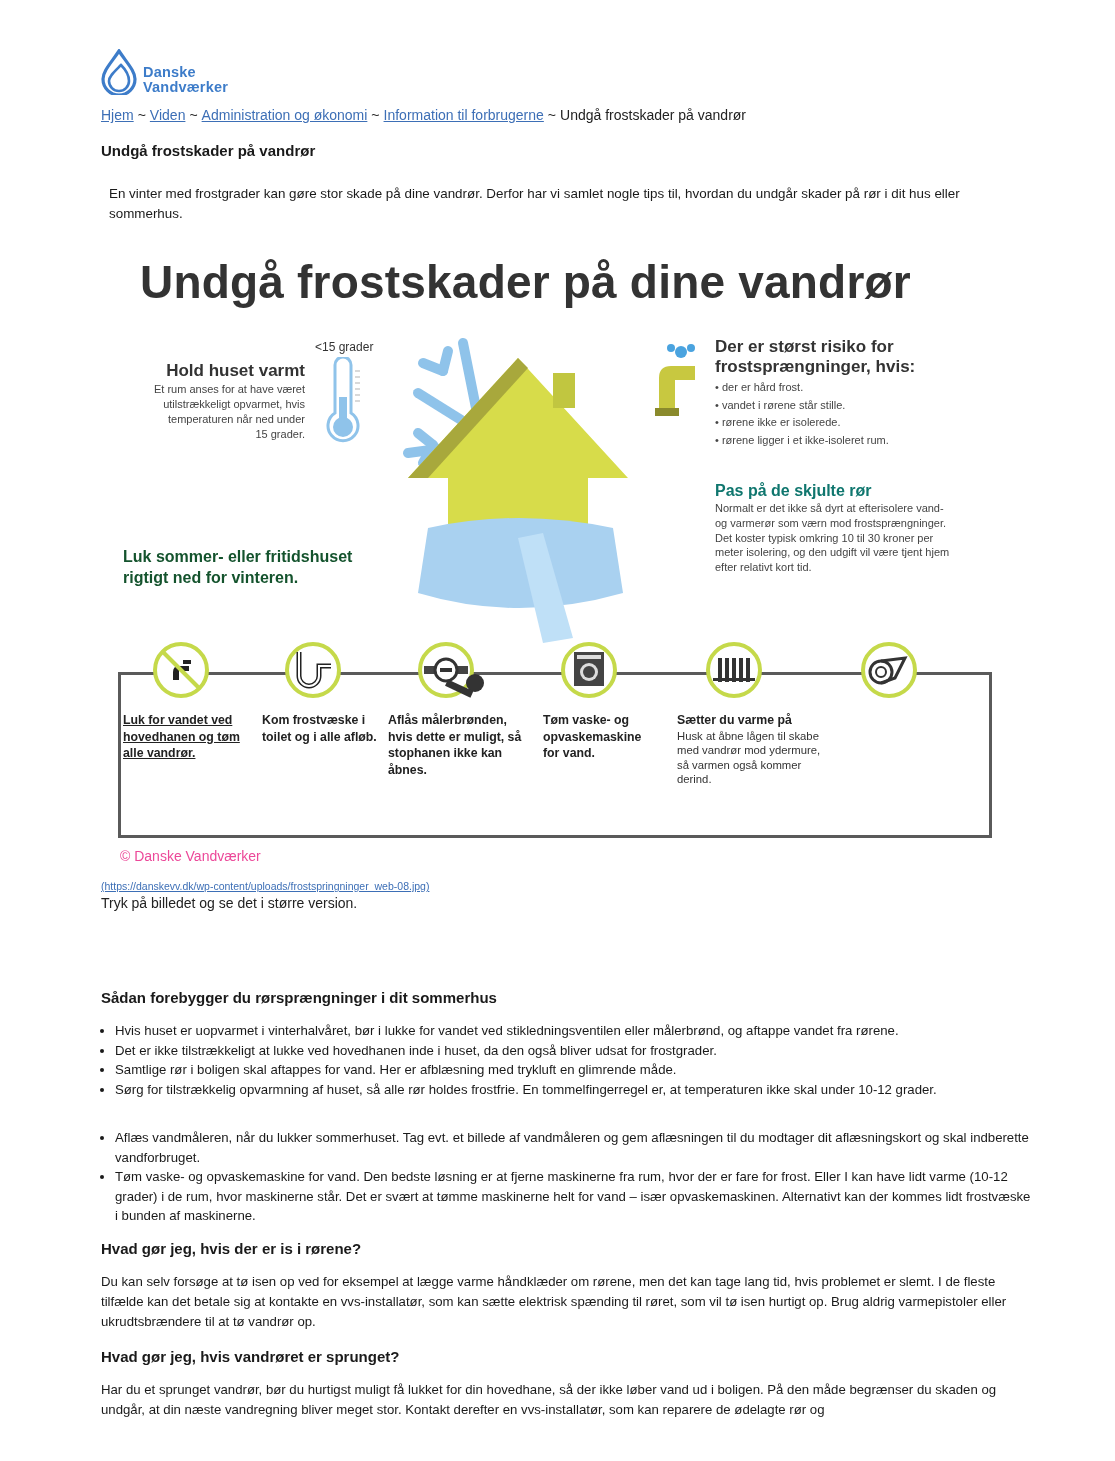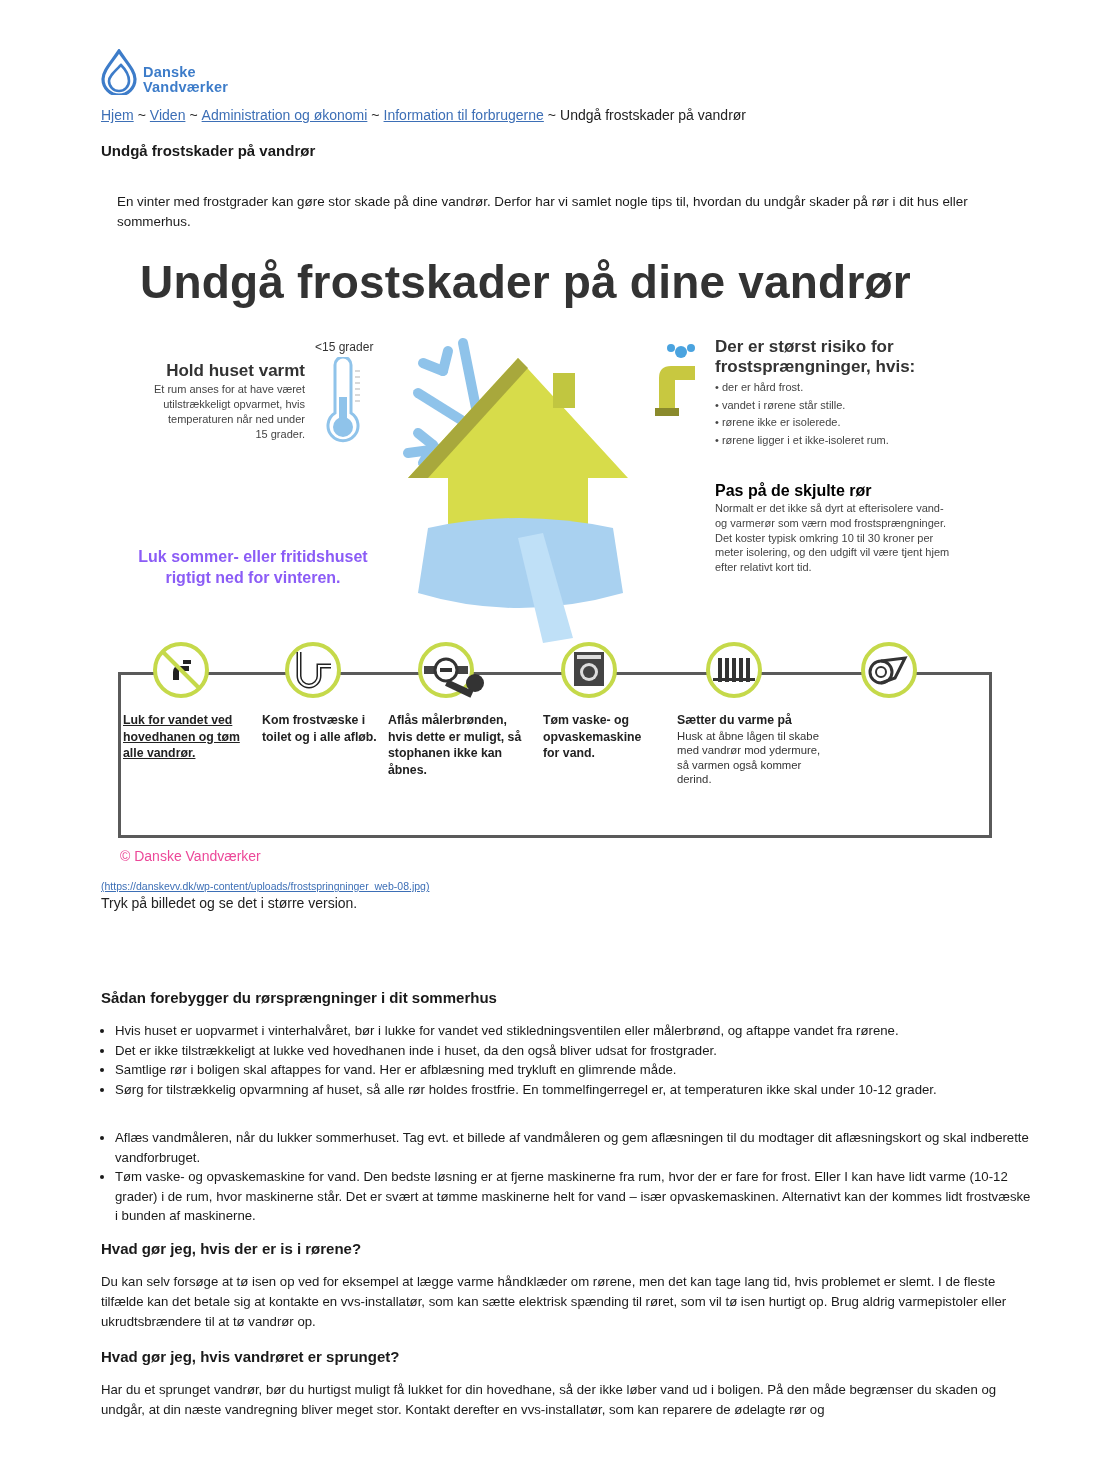--- a/index.html
+++ b/index.html
@@ -9,33 +9,33 @@
   
   .logo { left: 101px; top: 47px; width: 150px; height: 48px; display: flex; align-items: flex-end; }
   .logo svg { width: 36px; height: 46px; }
   .logo-text { margin-left: 6px; color: #3d7cc9; font-weight: bold; font-size: 14.5px; line-height: 15px; letter-spacing: 0.2px; }
   
   .breadcrumb { left: 101px; top: 107px; font-size: 14px; color: #222; white-space: nowrap; }
   .breadcrumb a { color: #3d6fb6; text-decoration: underline; }
   .breadcrumb .sep { color: #222; margin: 0 4px; }
   
   h1.page-title { left: 101px; top: 142px; margin: 0; font-size: 15px; font-weight: bold; }
-  .intro { left: 101px; top: 176px; width: 910px; font-size: 13.4px; line-height: 20px; margin: 16px; }
+  .intro { left: 101px; top: 176px; width: 910px; font-size: 13.4px; line-height: 20px; margin: 8px; }
   
   .infographic { left: 118px; top: 245px; width: 880px; height: 595px; }
   .info-title { position: absolute; left: 22px; top: 10px; font-size: 46px; font-weight: bold; color: #333333; white-space: nowrap; letter-spacing: 0.2px; }
   .lbl-15 { position: absolute; left: 197px; top: 95px; font-size: 12px; color: #333; }
   .hold-title { position: absolute; left: 35px; top: 116px; width: 152px; text-align: right; font-size: 17px; font-weight: bold; color: #333; }
   .hold-body { position: absolute; left: 35px; top: 137px; width: 152px; text-align: right; font-size: 11px; line-height: 15px; color: #444; }
   .risk-title { position: absolute; left: 597px; top: 92px; width: 240px; font-size: 17px; font-weight: bold; color: #333; line-height: 20px; }
   .risk-list { position: absolute; left: 597px; top: 134px; margin: 0; padding: 0; list-style: none; font-size: 11px; line-height: 17.5px; color: #444; }
   .risk-list li::before { content: "• "; }
-  .hidden-title { position: absolute; left: 597px; top: 237px; font-size: 16px; font-weight: bold; color: #000000; }
+  .hidden-title { position: absolute; left: 597px; top: 237px; font-size: 16px; font-weight: bold; color: #0f766e; }
   .hidden-body { position: absolute; left: 597px; top: 256px; width: 240px; font-size: 11px; line-height: 14.8px; color: #444; }
-  .luk-title { position: absolute; left: 5px; top: 301px; width: 260px; font-size: 16px; font-weight: bold; color: #8b5cf6; line-height: 21px; text-align: center; }
+  .luk-title { position: absolute; left: 5px; top: 301px; width: 260px; font-size: 16px; font-weight: bold; color: #14532d; line-height: 21px; }
   .timeline-box { position: absolute; left: 0; top: 427px; width: 868px; height: 160px; border: 3px solid #5a5a5a; border-bottom-width: 3px; }
   .circle { position: absolute; width: 48px; height: 48px; border: 4px solid #c5d94a; border-radius: 50%; background: #fff; top: 397px; display: flex; align-items: center; justify-content: center; }
   .step { position: absolute; top: 467px; font-size: 12.3px; line-height: 16.5px; color: #222; }
   .step .st { font-weight: bold; }
   .step .sb { font-size: 11.3px; line-height: 14.5px; color: #333; }
   .copyright { left: 120px; top: 848px; font-size: 14px; color: #ec4899; }
   .img-link { left: 101px; top: 880px; font-size: 10.5px; color: #3d6fb6; text-decoration: underline; }
   .img-caption { left: 101px; top: 895px; font-size: 14px; color: #222; }
   h2 { margin: 0; font-size: 15px; font-weight: bold; }
   .sec1-h { left: 101px; top: 989px; }

